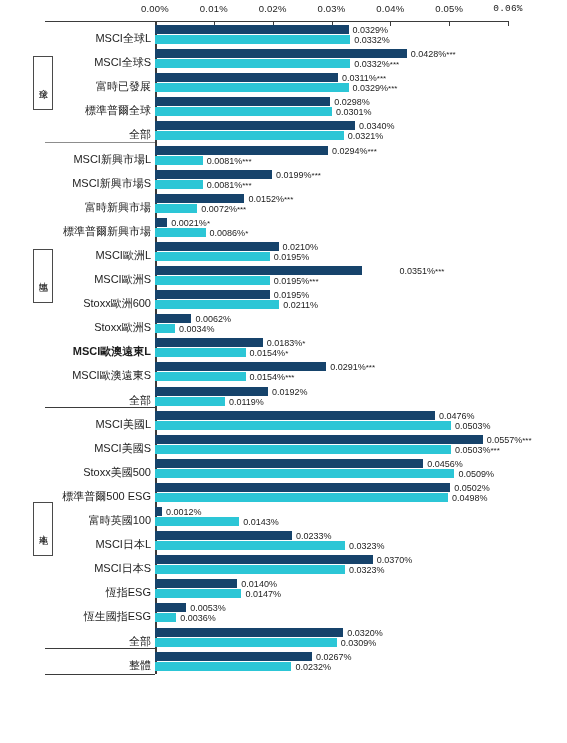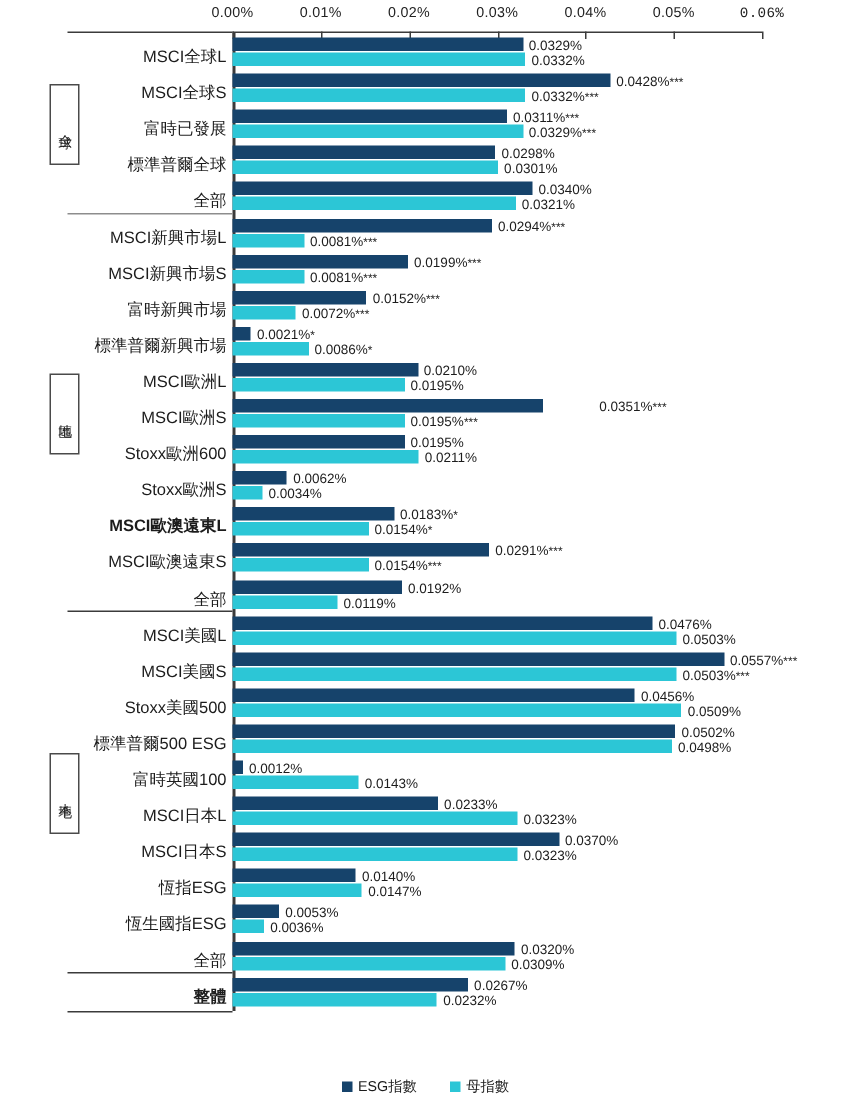--- a/index.html
+++ b/index.html
@@ -339,21 +339,21 @@
         <div class="bar-value" style="left: 180.18px; top: 11px;">0.0036%</div>
       </div>
       <div class="row" style="top: 605.5px; height: 20px;">
         <div class="row-label" style="left: 48px; width: 103px; top: 8px;">全部</div>
         <div class="bar esg" style="left: 155px; top: 0px; width: 188.267px;"></div>
         <div class="bar-value" style="left: 347.267px; top: 1px;">0.0320%</div>
         <div class="bar parent" style="left: 155px; top: 10px; width: 181.795px;"></div>
         <div class="bar-value" style="left: 340.795px; top: 11px;">0.0309%</div>
       </div>
       <div class="row" style="top: 629.6px; height: 20px;">
-        <div class="row-label" style="left: 48px; width: 103px; top: 8px; font-weight: bold;">整體</div>
+        <div class="row-label" style="left: 48px; width: 103px; top: 8px;">整體</div>
         <div class="bar esg" style="left: 155px; top: 0px; width: 157.085px;"></div>
         <div class="bar-value" style="left: 316.085px; top: 1px;">0.0267%</div>
         <div class="bar parent" style="left: 155px; top: 10px; width: 136.493px;"></div>
         <div class="bar-value" style="left: 295.493px; top: 11px;">0.0232%</div>
       </div>
       <div class="sep gray" style="left: 45px; top: 119.5px; width: 110px;"></div>
       <div class="sep black" style="left: 45px; top: 384.6px; width: 110px;"></div>
       <div class="sep black" style="left: 45px; top: 625.6px; width: 110px;"></div>
       <div class="sep black" style="left: 45px; top: -1px; width: 110px;"></div>
       <div class="sep black" style="left: 45px; top: 651.7px; width: 110px;"></div>
@@ -361,23 +361,13 @@
         <span>全球</span>
       </div>
       <div class="group-box" style="left: 33px; top: 227px; width: 18px; height: 52px;">
         <span>地區</span>
       </div>
       <div class="group-box" style="left: 33px; top: 480.05px; width: 18px; height: 52px;">
         <span>本地</span>
       </div>
     </div>
 
-  <div id="legend">
-      <div class="legend-item">
-        <span class="legend-swatch" style="background: rgb(22, 67, 107);"></span>
-        <span>ESG指數</span>
-      </div>
-      <div class="legend-item">
-        <span class="legend-swatch" style="background: rgb(44, 198, 214);"></span>
-        <span>母指數</span>
-      </div>
-    </div>
 </div>
 
 </body></html>

